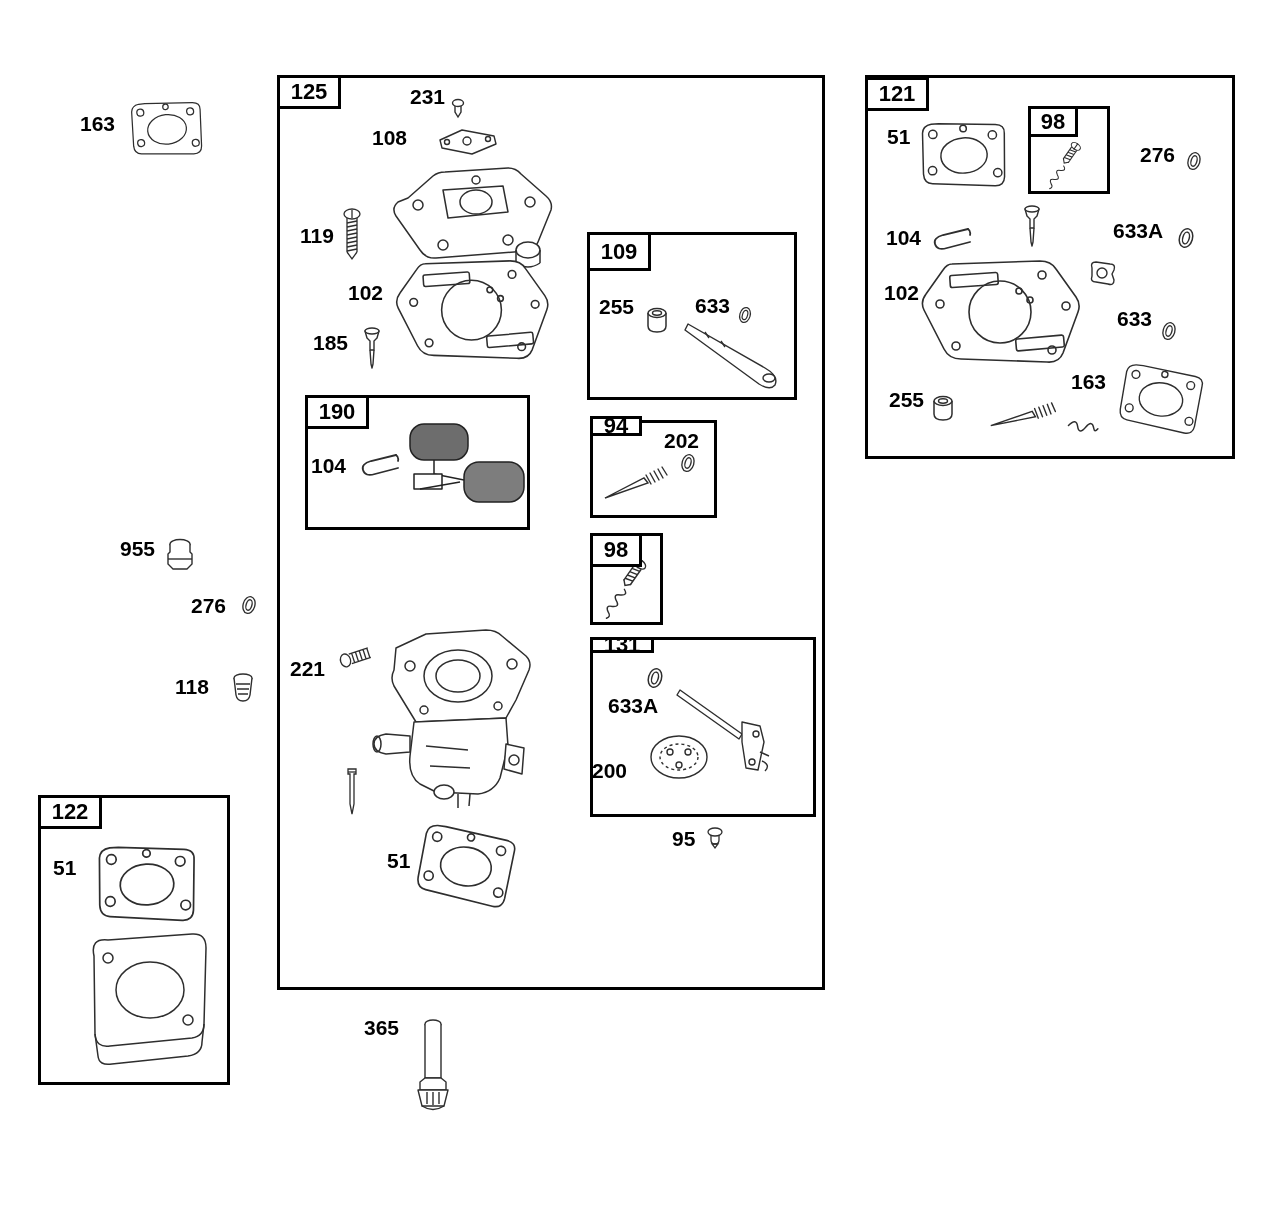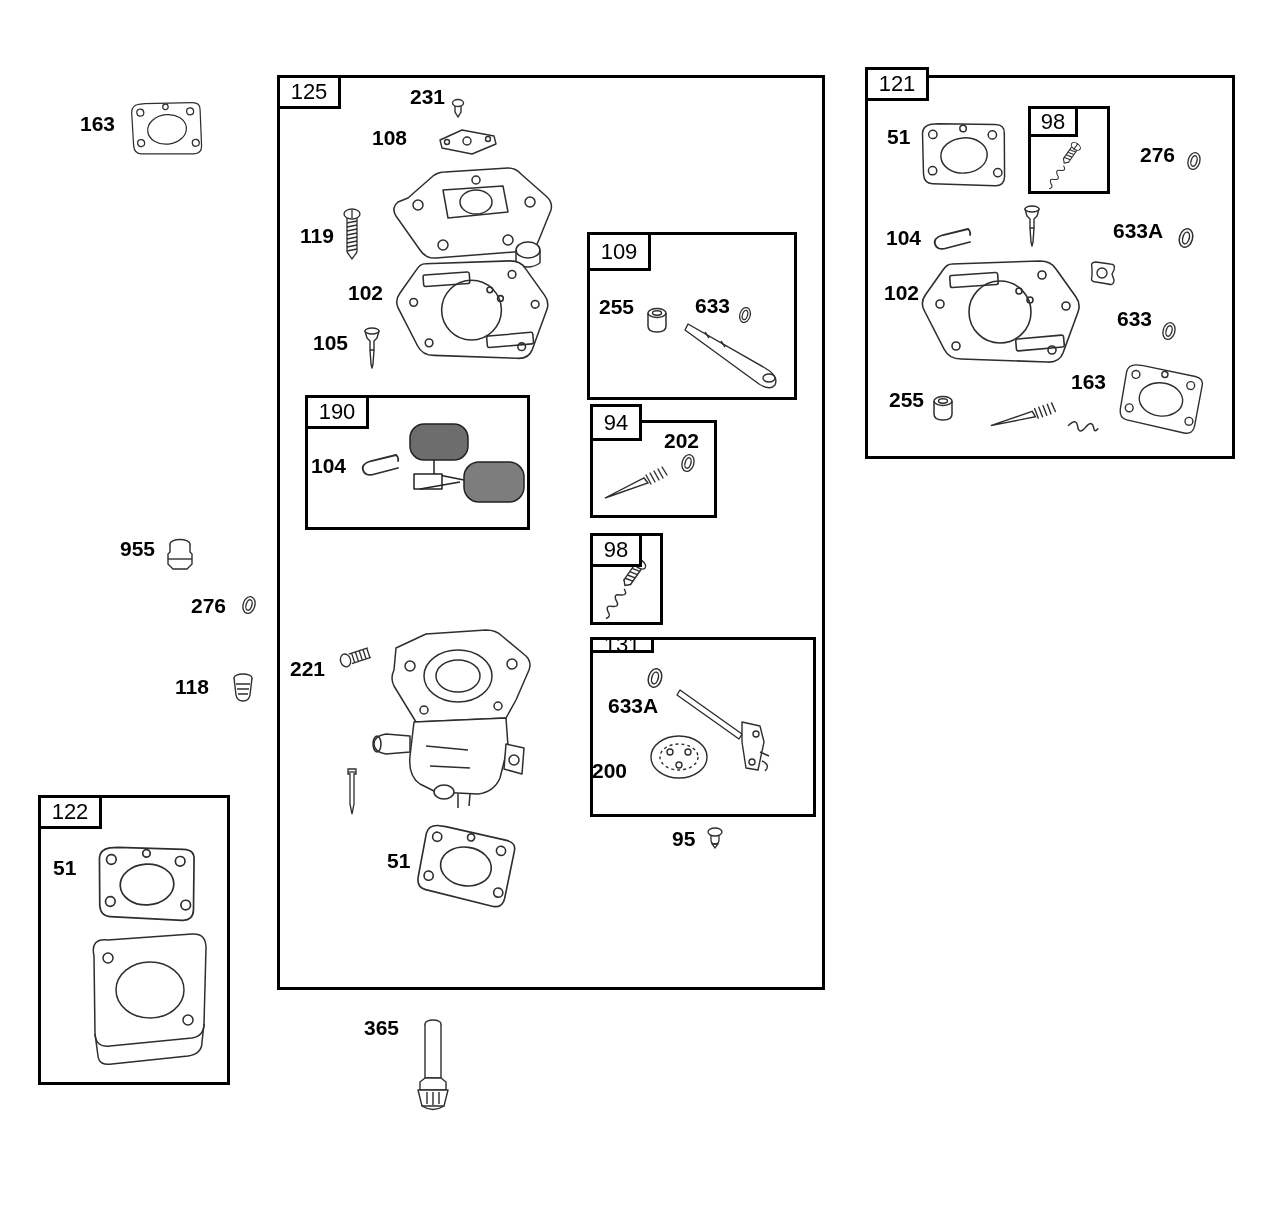--- a/index.html
+++ b/index.html
@@ -1,20 +1,20 @@
 <!DOCTYPE html>
 <html><head>
 <meta charset="utf-8">
 <style>
   *{margin:0;padding:0;box-sizing:border-box}
   html,body{background:#fff}
   body{font-family:"Liberation Sans",sans-serif}
   #stage{position:relative;width:1280px;height:1230px;background:#fff;overflow:hidden}
   .pbox{position:absolute;border:3px solid #000;z-index:1}
-  .tab{position:absolute;border:3px solid #000;background:#fff;font-weight:normal;font-size:22px;
+  .tab{position:absolute;border:3px solid #000;background:#fff;font-weight:bold;font-size:22px;
        display:flex;align-items:center;justify-content:center;z-index:3;color:#000}
   .callout{position:absolute;font-weight:bold;font-size:21px;color:#000;z-index:3;white-space:nowrap}
   .part{position:absolute;z-index:2;overflow:visible}
   .watermark{position:absolute;left:322px;top:548px;z-index:0;color:#d6d6d6;
              font-family:"DejaVu Sans",sans-serif;font-weight:bold;white-space:nowrap;user-select:none}
   .watermark .brand{font-size:104px;letter-spacing:1px;line-height:1}
   .watermark .tm{font-size:17px;position:relative;top:-72px;left:4px;color:#cfcfcf}
 </style>
 </head>
 <body>
@@ -105,33 +105,33 @@
           <path d="M3,18 Q8,8 12,16 Q16,24 20,14 Q24,5 28,13 Q30,17 32,12"></path>
         </g>
       </symbol>
     </defs>
   </svg>
 
   <div class="pbox" style="left:277px;top:75px;width:548px;height:915px"></div>
   <div class="tab" style="left:277px;top:75px;width:64px;height:34px">125</div>
 
   <div class="pbox" style="left:865px;top:75px;width:370px;height:384px"></div>
-  <div class="tab" style="left:865px;top:67px;width:64px;height:34px">121</div>
+  <div class="tab" style="left:865px;top:77px;width:64px;height:34px">121</div>
 
   <div class="pbox" style="left:38px;top:795px;width:192px;height:290px"></div>
   <div class="tab" style="left:38px;top:795px;width:64px;height:34px">122</div>
 
   <div class="pbox" style="left:587px;top:232px;width:210px;height:168px"></div>
   <div class="tab" style="left:587px;top:232px;width:64px;height:39px">109</div>
 
   <div class="pbox" style="left:305px;top:395px;width:225px;height:135px"></div>
   <div class="tab" style="left:305px;top:395px;width:64px;height:34px">190</div>
 
   <div class="pbox" style="left:590px;top:420px;width:127px;height:98px"></div>
-  <div class="tab" style="left:590px;top:404px;width:52px;height:37px">94</div>
+  <div class="tab" style="left:590px;top:416px;width:52px;height:20px">94</div>
 
   <div class="pbox" style="left:590px;top:533px;width:73px;height:92px"></div>
   <div class="tab" style="left:590px;top:533px;width:52px;height:34px">98</div>
 
   <div class="pbox" style="left:590px;top:637px;width:226px;height:180px"></div>
   <div class="tab" style="left:590px;top:637px;width:64px;height:16px">131</div>
 
   <div class="pbox" style="left:1028px;top:106px;width:82px;height:88px"></div>
   <div class="tab" style="left:1028px;top:106px;width:50px;height:31px">98</div>
 
@@ -139,21 +139,21 @@
   <div class="callout" style="left:120px;top:537px">955</div>
   <div class="callout" style="left:191px;top:594px">276</div>
   <div class="callout" style="left:175px;top:675px">118</div>
   <div class="callout" style="left:364px;top:1016px">365</div>
   <div class="callout" style="left:672px;top:827px">95</div>
 
   <div class="callout" style="left:410px;top:85px">231</div>
   <div class="callout" style="left:372px;top:126px">108</div>
   <div class="callout" style="left:300px;top:224px">119</div>
   <div class="callout" style="left:348px;top:281px">102</div>
-  <div class="callout" style="left:313px;top:331px">105</div>
+  <div class="callout" style="left:313px;top:331px">185</div>
   <div class="callout" style="left:290px;top:657px">221</div>
   <div class="callout" style="left:387px;top:849px">51</div>
 
   <div class="callout" style="left:599px;top:295px">255</div>
   <div class="callout" style="left:695px;top:294px">633</div>
   <div class="callout" style="left:311px;top:454px">104</div>
   <div class="callout" style="left:664px;top:429px">202</div>
   <div class="callout" style="left:608px;top:694px">633A</div>
   <div class="callout" style="left:592px;top:759px">200</div>
 

